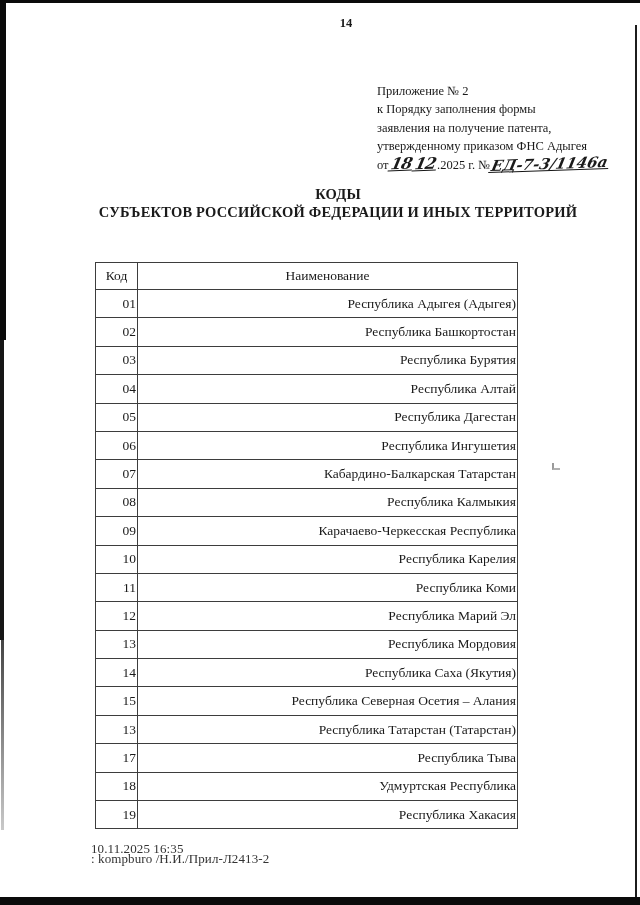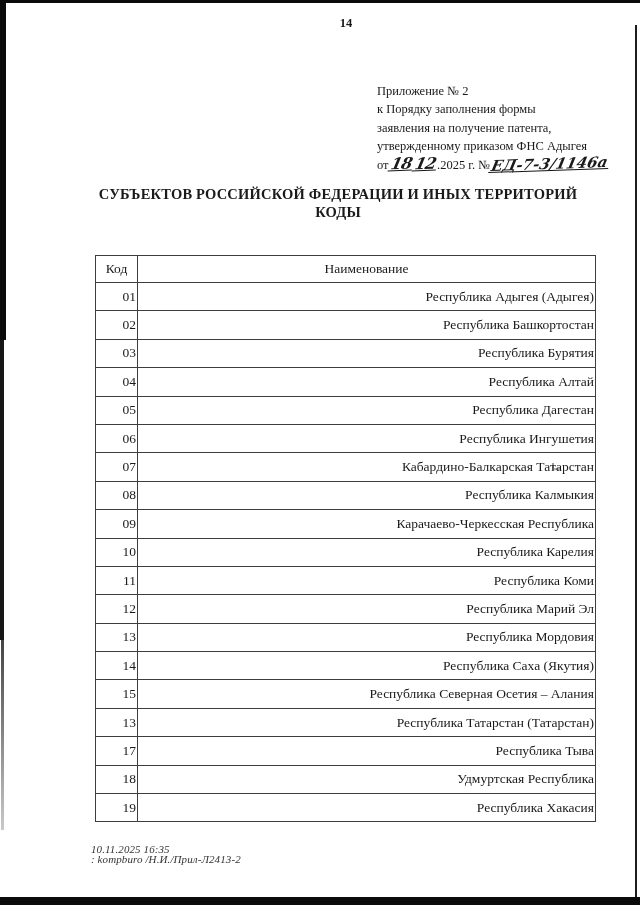--- a/index.html
+++ b/index.html
@@ -43,39 +43,39 @@
   .hw-u{border-bottom:1.3px solid #151515;padding:0 2px;}
   .hw-num{font-size:15px;letter-spacing:0;}
 
   .doc-title{
     position:absolute;left:50px;top:186px;width:576px;
     text-align:center;font-weight:bold;font-size:14.5px;line-height:17.6px;
     letter-spacing:0.2px;
   }
 
   table.codes{
-    position:absolute;left:95px;top:255px;width:501px;
+    position:absolute;left:95px;top:262px;width:423px;
     border-collapse:collapse;table-layout:fixed;
     font-size:13.5px;
   }
   table.codes th, table.codes td{
     border:1.5px solid #3d3d3d;
     font-weight:normal;
     vertical-align:middle;
     overflow:hidden;white-space:nowrap;
   }
   table.codes col.c-code{width:42px;}
   table.codes thead th{height:24px;text-align:center;}
   table.codes td{height:25.4px;}
   table.codes td.code{text-align:right;}
   table.codes td.name{padding-left:8px;text-align:right;}
 
   .doc-footer{
     position:absolute;left:91px;top:844px;
-    font-size:11px;font-style:italic;line-height:10px;color:#333;
+    font-size:13px;line-height:10px;color:#333;
     letter-spacing:0.1px;
   }
 </style>
 </head>
 <body>
 
 <div class="scan-top"></div>
 <div class="scan-left-a"></div>
 <div class="scan-left-b"></div>
 <div class="scan-left-c"></div>
@@ -91,22 +91,22 @@
   <div>Приложение № 2</div>
   <div>к Порядку заполнения формы</div>
   <div>заявления на получение патента,</div>
   <div>утвержденному приказом ФНС Адыгея</div>
   <div class="appendix-date">
     <span>от</span><span class="hw hw-u">18</span><span class="hw hw-u">12</span><span>.2025 г. №</span><span class="hw hw-u hw-num">ЕД-7-3/1146а</span>
   </div>
 </div>
 
 <div class="doc-title">
+  <div>КОДЫ</div>
   <div>СУБЪЕКТОВ РОССИЙСКОЙ ФЕДЕРАЦИИ И ИНЫХ ТЕРРИТОРИЙ</div>
-  <div>КОДЫ</div>
 </div>
 
 <table class="codes">
   <colgroup>
       <col class="c-code">
       <col>
     </colgroup>
   <thead>
     <tr>
       <th>Код</th>

